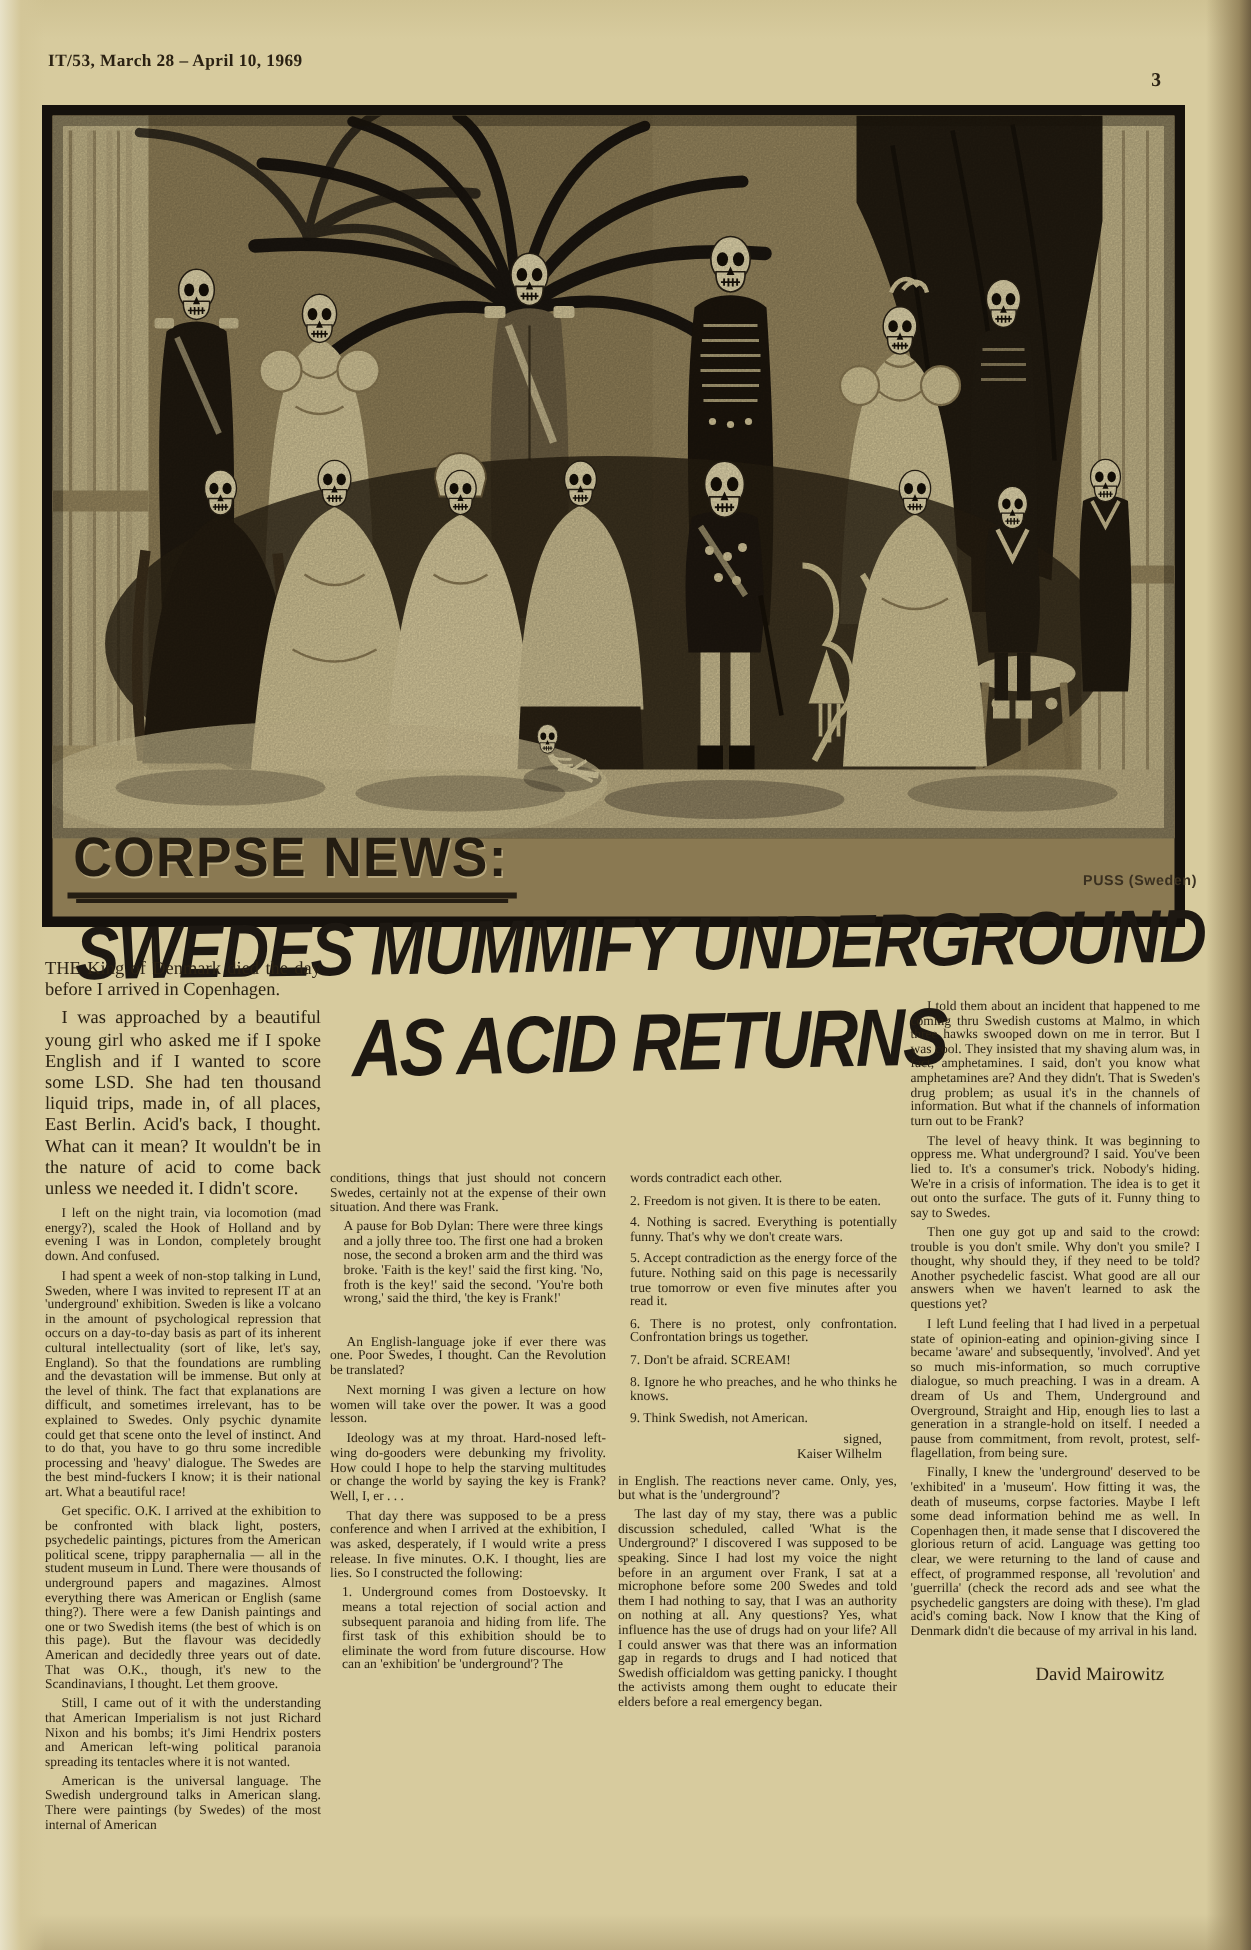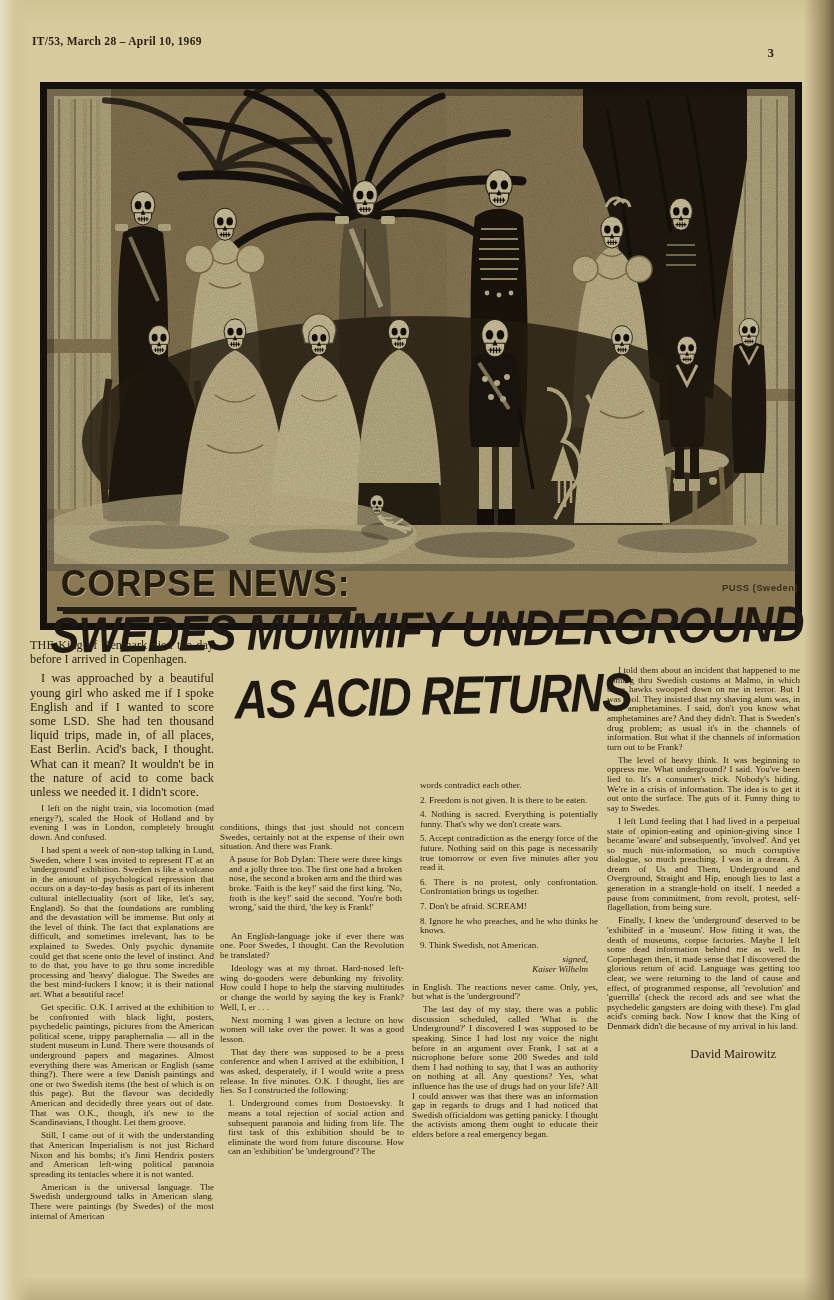--- a/index.html
+++ b/index.html
@@ -16,21 +16,21 @@
   }
   .issue-line {
     position:absolute; top:36px; left:32px;
     font:bold 11.5px/1 "Liberation Serif", serif; letter-spacing:.3px; color:#2b2213;
   }
   .page-number {
     position:absolute; top:46px; right:60px;
     font:bold 13px/1 "Liberation Serif", serif; color:#2b2213;
   }
   .photo {
-    position:absolute; left:28px; top:70px; width:762px; height:548px; margin:12px;
+    position:absolute; left:28px; top:70px; width:762px; height:548px; margin:0;
     box-sizing:border-box; border:7px solid #15110c; background:#8a7952;text-align:right;
   }
   .photo svg { display:block; }
   .corpse-news {
     position:absolute; left:10px; bottom:12px;
     font:bold 37px/1 "Liberation Sans", sans-serif; letter-spacing:1px; color:#241d12;
     padding:0 6px 5px 4px;
     border-bottom:4px solid #241d12;
     box-shadow:0 9px 0 -6px #241d12;
     text-shadow:1px 1px 0 rgba(220,206,160,.55);
@@ -47,29 +47,29 @@
     transform:scaleX(.88) rotate(-.8deg);
   }
   .headline2 {
     position:absolute; left:204px; top:668px; width:410px; text-align:center;
     font:bold italic 54px/1.05 "Liberation Sans", sans-serif; letter-spacing:-2px;
     color:#1d1812; white-space:nowrap;
     transform:scaleX(.85) rotate(-1deg);
   }
   .col { position:absolute; font-size:9px; line-height:9.6px; }
   .col1 { left:30px;  top:638px; width:184px;font-family:Liberation Serif, serif; }
-  .col2 { left:220px; top:823px; width:184px; }
+  .col2 { left:220px; top:781px; width:184px; }
   .col3 { left:412px; top:781px; width:186px; }
   .col4 { left:607px; top:666px; width:193px; }
   .para { margin:0 0 3.5px 0; text-indent:11px; text-align:justify; }
   .lead { font-size:12.3px; line-height:14.2px; margin-bottom:5px; }
   .noindent { text-indent:0; }
   .block { margin-left:9px; margin-right:2px; text-indent:0; margin-bottom:19px; }
   .item { margin-left:8px; text-indent:0; margin-bottom:5px; }
-  .sig { text-align:right; padding-right:10px; white-space:pre-line; text-indent:0; margin:5px 0 8px 0;font-style:italic; }
+  .sig { text-align:right; padding-right:10px; white-space:pre-line; text-indent:0; margin:5px 0 8px 0; }
   .byline { text-align:right; font-size:12.5px; line-height:14px;
             padding-right:24px; margin-top:16px; text-indent:0; }
 </style>
 </head>
 <body>
 
 <div class="page">
 
   <div class="issue-line">IT/53, March 28 – April 10, 1969</div>
   <div class="page-number">3</div>
@@ -290,40 +290,41 @@
       <p class="para">I left on the night train, via locomotion (mad energy?), scaled the Hook of Holland and by evening I was in London, completely brought down. And confused.</p>
       <p class="para">I had spent a week of non-stop talking in Lund, Sweden, where I was invited to represent IT at an 'underground' exhibition. Sweden is like a volcano in the amount of psychological repression that occurs on a day-to-day basis as part of its inherent cultural intellectuality (sort of like, let's say, England). So that the foundations are rumbling and the devastation will be immense. But only at the level of think. The fact that explanations are difficult, and sometimes irrelevant, has to be explained to Swedes. Only psychic dynamite could get that scene onto the level of instinct. And to do that, you have to go thru some incredible processing and 'heavy' dialogue. The Swedes are the best mind-fuckers I know; it is their national art. What a beautiful race!</p>
       <p class="para">Get specific. O.K. I arrived at the exhibition to be confronted with black light, posters, psychedelic paintings, pictures from the American political scene, trippy paraphernalia — all in the student museum in Lund. There were thousands of underground papers and magazines. Almost everything there was American or English (same thing?). There were a few Danish paintings and one or two Swedish items (the best of which is on this page). But the flavour was decidedly American and decidedly three years out of date. That was O.K., though, it's new to the Scandinavians, I thought. Let them groove.</p>
       <p class="para">Still, I came out of it with the understanding that American Imperialism is not just Richard Nixon and his bombs; it's Jimi Hendrix posters and American left-wing political paranoia spreading its tentacles where it is not wanted.</p>
       <p class="para">American is the universal language. The Swedish underground talks in American slang. There were paintings (by Swedes) of the most internal of American</p>
     </div>
   <div class="col col2">
       <p class="para noindent">conditions, things that just should not concern Swedes, certainly not at the expense of their own situation. And there was Frank.</p>
       <p class="para block">A pause for Bob Dylan: There were three kings and a jolly three too. The first one had a broken nose, the second a broken arm and the third was broke. 'Faith is the key!' said the first king. 'No, froth is the key!' said the second. 'You're both wrong,' said the third, 'the key is Frank!'</p>
       <p class="para">An English-language joke if ever there was one. Poor Swedes, I thought. Can the Revolution be translated?</p>
+      <p class="para">Next morning I was given a lecture on how women will take over the power. It was a good lesson.</p>
       <p class="para">Ideology was at my throat. Hard-nosed left-wing do-gooders were debunking my frivolity. How could I hope to help the starving multitudes or change the world by saying the key is Frank? Well, I, er . . .</p>
-      <p class="para">Next morning I was given a lecture on how women will take over the power. It was a good lesson.</p>
       <p class="para">That day there was supposed to be a press conference and when I arrived at the exhibition, I was asked, desperately, if I would write a press release. In five minutes. O.K. I thought, lies are lies. So I constructed the following:</p>
       <p class="para item">1. Underground comes from Dostoevsky. It means a total rejection of social action and subsequent paranoia and hiding from life. The first task of this exhibition should be to eliminate the word from future discourse. How can an 'exhibition' be 'underground'? The</p>
     </div>
   <div class="col col3">
       <p class="para item">words contradict each other.</p>
       <p class="para item">2. Freedom is not given. It is there to be eaten.</p>
       <p class="para item">4. Nothing is sacred. Everything is potentially funny. That's why we don't create wars.</p>
       <p class="para item">5. Accept contradiction as the energy force of the future. Nothing said on this page is necessarily true tomorrow or even five minutes after you read it.</p>
       <p class="para item">6. There is no protest, only confrontation. Confrontation brings us together.</p>
       <p class="para item">7. Don't be afraid. SCREAM!</p>
       <p class="para item">8. Ignore he who preaches, and he who thinks he knows.</p>
       <p class="para item">9. Think Swedish, not American.</p>
       <p class="para sig">signed,
 Kaiser Wilhelm</p>
       <p class="para noindent">in English. The reactions never came. Only, yes, but what is the 'underground'?</p>
       <p class="para">The last day of my stay, there was a public discussion scheduled, called 'What is the Underground?' I discovered I was supposed to be speaking. Since I had lost my voice the night before in an argument over Frank, I sat at a microphone before some 200 Swedes and told them I had nothing to say, that I was an authority on nothing at all. Any questions? Yes, what influence has the use of drugs had on your life? All I could answer was that there was an information gap in regards to drugs and I had noticed that Swedish officialdom was getting panicky. I thought the activists among them ought to educate their elders before a real emergency began.</p>
     </div>
   <div class="col col4">
       <p class="para">I told them about an incident that happened to me coming thru Swedish customs at Malmo, in which three hawks swooped down on me in terror. But I was cool. They insisted that my shaving alum was, in fact, amphetamines. I said, don't you know what amphetamines are? And they didn't. That is Sweden's drug problem; as usual it's in the channels of information. But what if the channels of information turn out to be Frank?</p>
       <p class="para">The level of heavy think. It was beginning to oppress me. What underground? I said. You've been lied to. It's a consumer's trick. Nobody's hiding. We're in a crisis of information. The idea is to get it out onto the surface. The guts of it. Funny thing to say to Swedes.</p>
+      <p class="para">Then one guy got up and said to the crowd: trouble is you don't smile. Why don't you smile? I thought, why should they, if they need to be told? Another psychedelic fascist. What good are all our answers when we haven't learned to ask the questions yet?</p>
       <p class="para">I left Lund feeling that I had lived in a perpetual state of opinion-eating and opinion-giving since I became 'aware' and subsequently, 'involved'. And yet so much mis-information, so much corruptive dialogue, so much preaching. I was in a dream. A dream of Us and Them, Underground and Overground, Straight and Hip, enough lies to last a generation in a strangle-hold on itself. I needed a pause from commitment, from revolt, protest, self-flagellation, from being sure.</p>
       <p class="para">Finally, I knew the 'underground' deserved to be 'exhibited' in a 'museum'. How fitting it was, the death of museums, corpse factories. Maybe I left some dead information behind me as well. In Copenhagen then, it made sense that I discovered the glorious return of acid. Language was getting too clear, we were returning to the land of cause and effect, of programmed response, all 'revolution' and 'guerrilla' (check the record ads and see what the psychedelic gangsters are doing with these). I'm glad acid's coming back. Now I know that the King of Denmark didn't die because of my arrival in his land.</p>
       <p class="para byline">David Mairowitz</p>
     </div>
 
 </div>
 
 </body></html>

